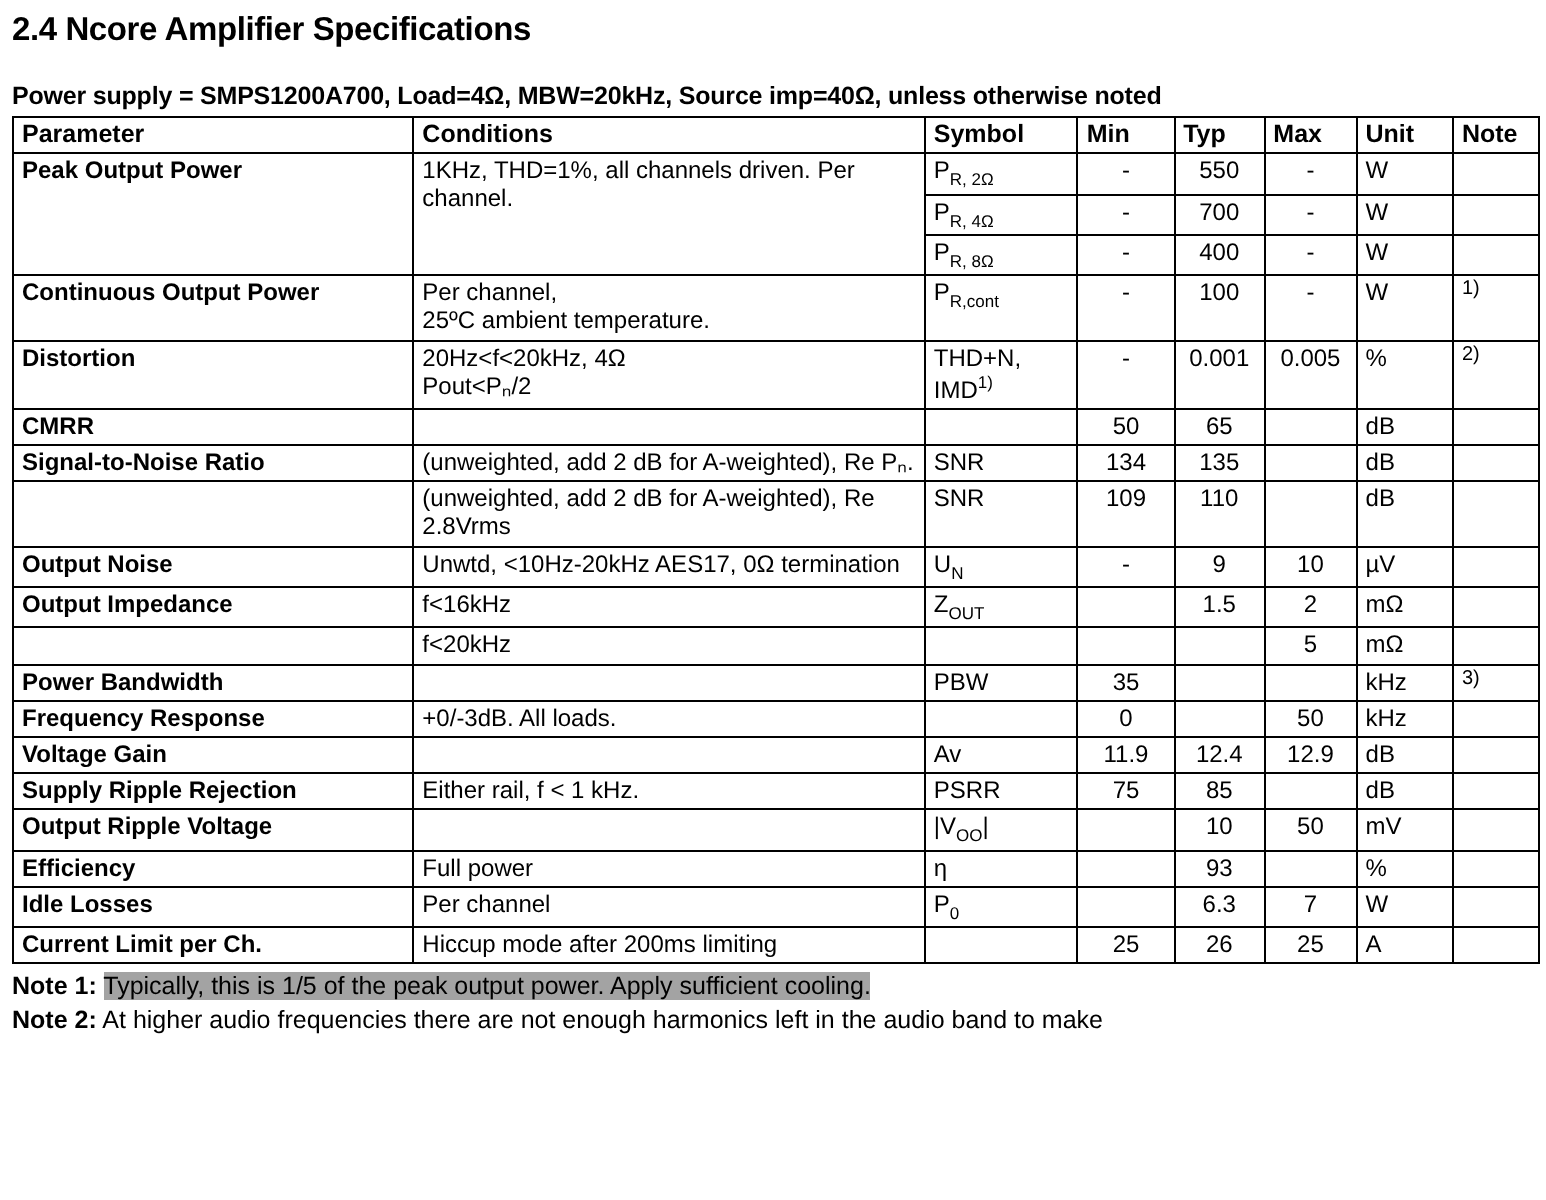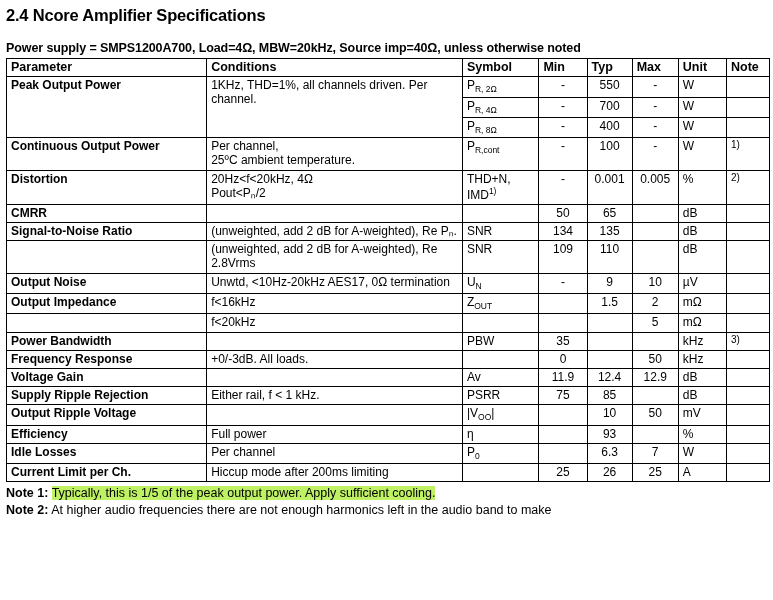--- a/index.html
+++ b/index.html
@@ -69,21 +69,21 @@
   .sup { font-size: 8.5px; vertical-align: super; }
   td.note { font-size: 10px; }
 
   .notes {
     margin-top: 4px;
     font-size: 12.5px;
     line-height: 1.25;
   }
   .note-line { margin: 0 0 1px 0; white-space: nowrap; }
   .note-label { font-weight: bold; }
-  .hl { background: #bef264; }
+  .hl { background: #a3a3a3; }
   .note2 { position: relative; }
   .clipped { display: block; overflow: hidden; height: 14px; }
 </style>
 </head>
 <body>
 
 <div class="page">
 
   <h1 class="doc-title">2.4 Ncore Amplifier Specifications</h1>
   <div class="doc-subtitle">Power supply = SMPS1200A700, Load=4Ω, MBW=20kHz, Source imp=40Ω, unless otherwise noted</div>

